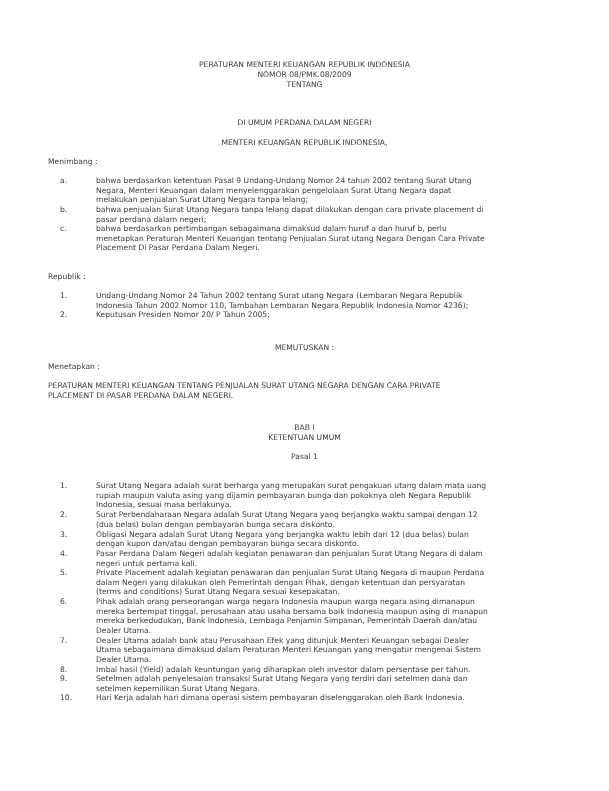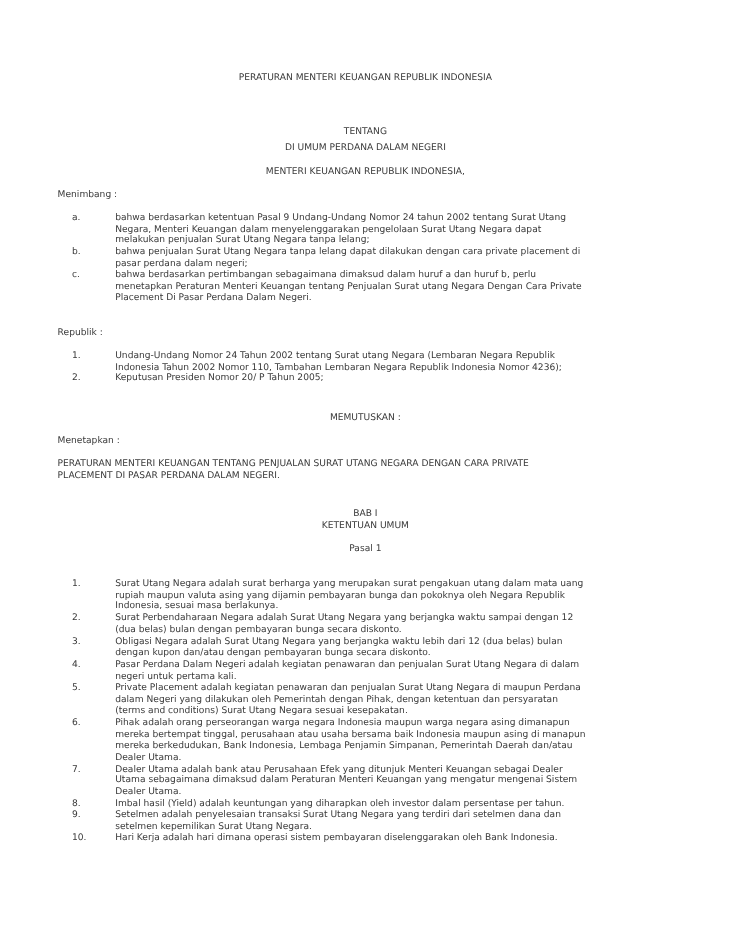--- a/index.html
+++ b/index.html
@@ -11,21 +11,22 @@
   .item { position:absolute; left:60px; width:500px; line-height:9.6px; }
   .num { position:absolute; left:0; top:0; }
   .txt { position:absolute; left:36px; width:462px; top:0; white-space:pre; }
 </style>
 </head>
 <body>
 
 <div class="page">
 
   <div class="c" style="top:60px">PERATURAN MENTERI KEUANGAN REPUBLIK INDONESIA</div>
-  <div class="c" style="top:105px">TENTANG</div>
+  <div class="c" style="top:69.5px">NOMOR 08/PMK.08/2009</div>
+  <div class="c" style="top:80px">TENTANG</div>
   <div class="c" style="top:118px">DI UMUM PERDANA DALAM NEGERI</div>
   <div class="c" style="top:137.5px">MENTERI KEUANGAN REPUBLIK INDONESIA,</div>
 
   <div class="l" style="top:157px">Menimbang :</div>
 
   <div class="item" style="top:176px">
     <span class="num">a.</span>
     <span class="txt">bahwa berdasarkan ketentuan Pasal 9 Undang-Undang Nomor 24 tahun 2002 tentang Surat Utang
 Negara, Menteri Keuangan dalam menyelenggarakan pengelolaan Surat Utang Negara dapat
 melakukan penjualan Surat Utang Negara tanpa lelang;</span>

